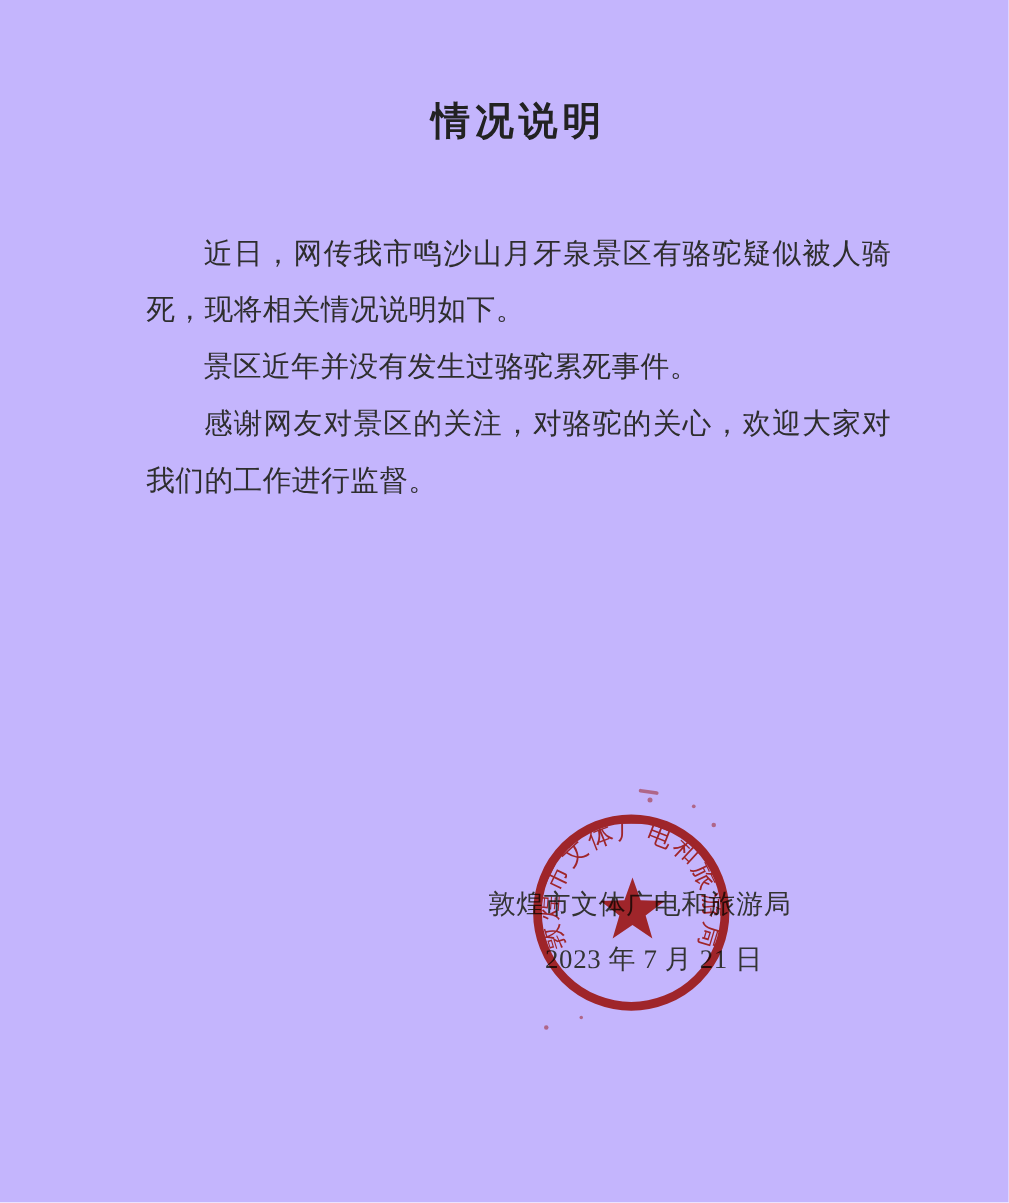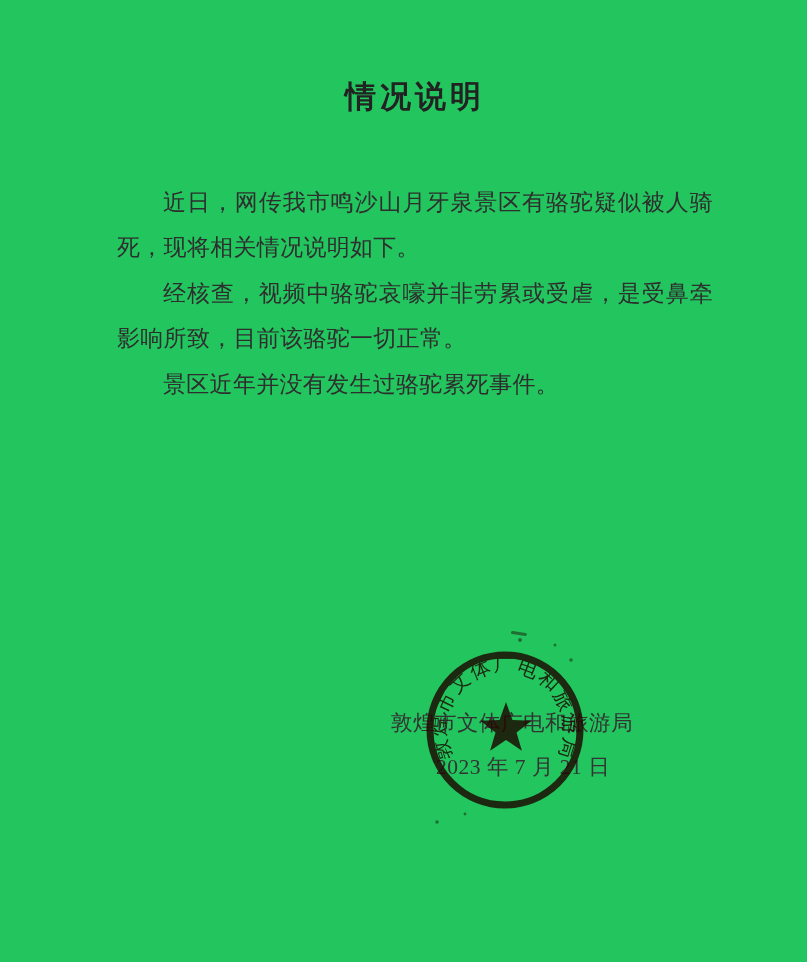--- a/index.html
+++ b/index.html
@@ -1,20 +1,20 @@
 <!DOCTYPE html>
 <html><head>
 <meta charset="utf-8">
 <style>
   html, body { margin: 0; padding: 0; background: #ffffff; }
   .page {
     position: relative;
     width: 807px;
     height: 962px;
-    background: #22c55e;
+    background: #c4b5fd;
     overflow: hidden;
     font-family: "Liberation Serif", "DejaVu Serif", serif;
     color: #2e2e2e;
   }
   .title {
     position: absolute;
     left: 117px;
     top: 76px;
     width: 596px;
     margin: 0;
@@ -72,22 +72,22 @@
 </style>
 </head>
 <body>
 
 <div class="page">
 
   <h1 class="title">情况说明</h1>
 
   <div class="body-text">
     <p>近日，网传我市鸣沙山月牙泉景区有骆驼疑似被人骑死，现将相关情况说明如下。</p>
-    <p>经核查，视频中骆驼哀嚎并非劳累或受虐，是受鼻牵影响所致，目前该骆驼一切正常。</p>
     <p>景区近年并没有发生过骆驼累死事件。</p>
+    <p>感谢网友对景区的关注，对骆驼的关心，欢迎大家对我们的工作进行监督。</p>
   </div>
 
   <div class="signature">敦煌市文体广电和旅游局</div>
 
   <div class="date">2023 年 7 月 21 日</div>
 
   <svg class="seal" width="200" height="200" viewBox="0 0 200 200">
 
     <circle cx="100" cy="100" r="75" fill="none" stroke="#cb2217" stroke-width="7"></circle>
 

